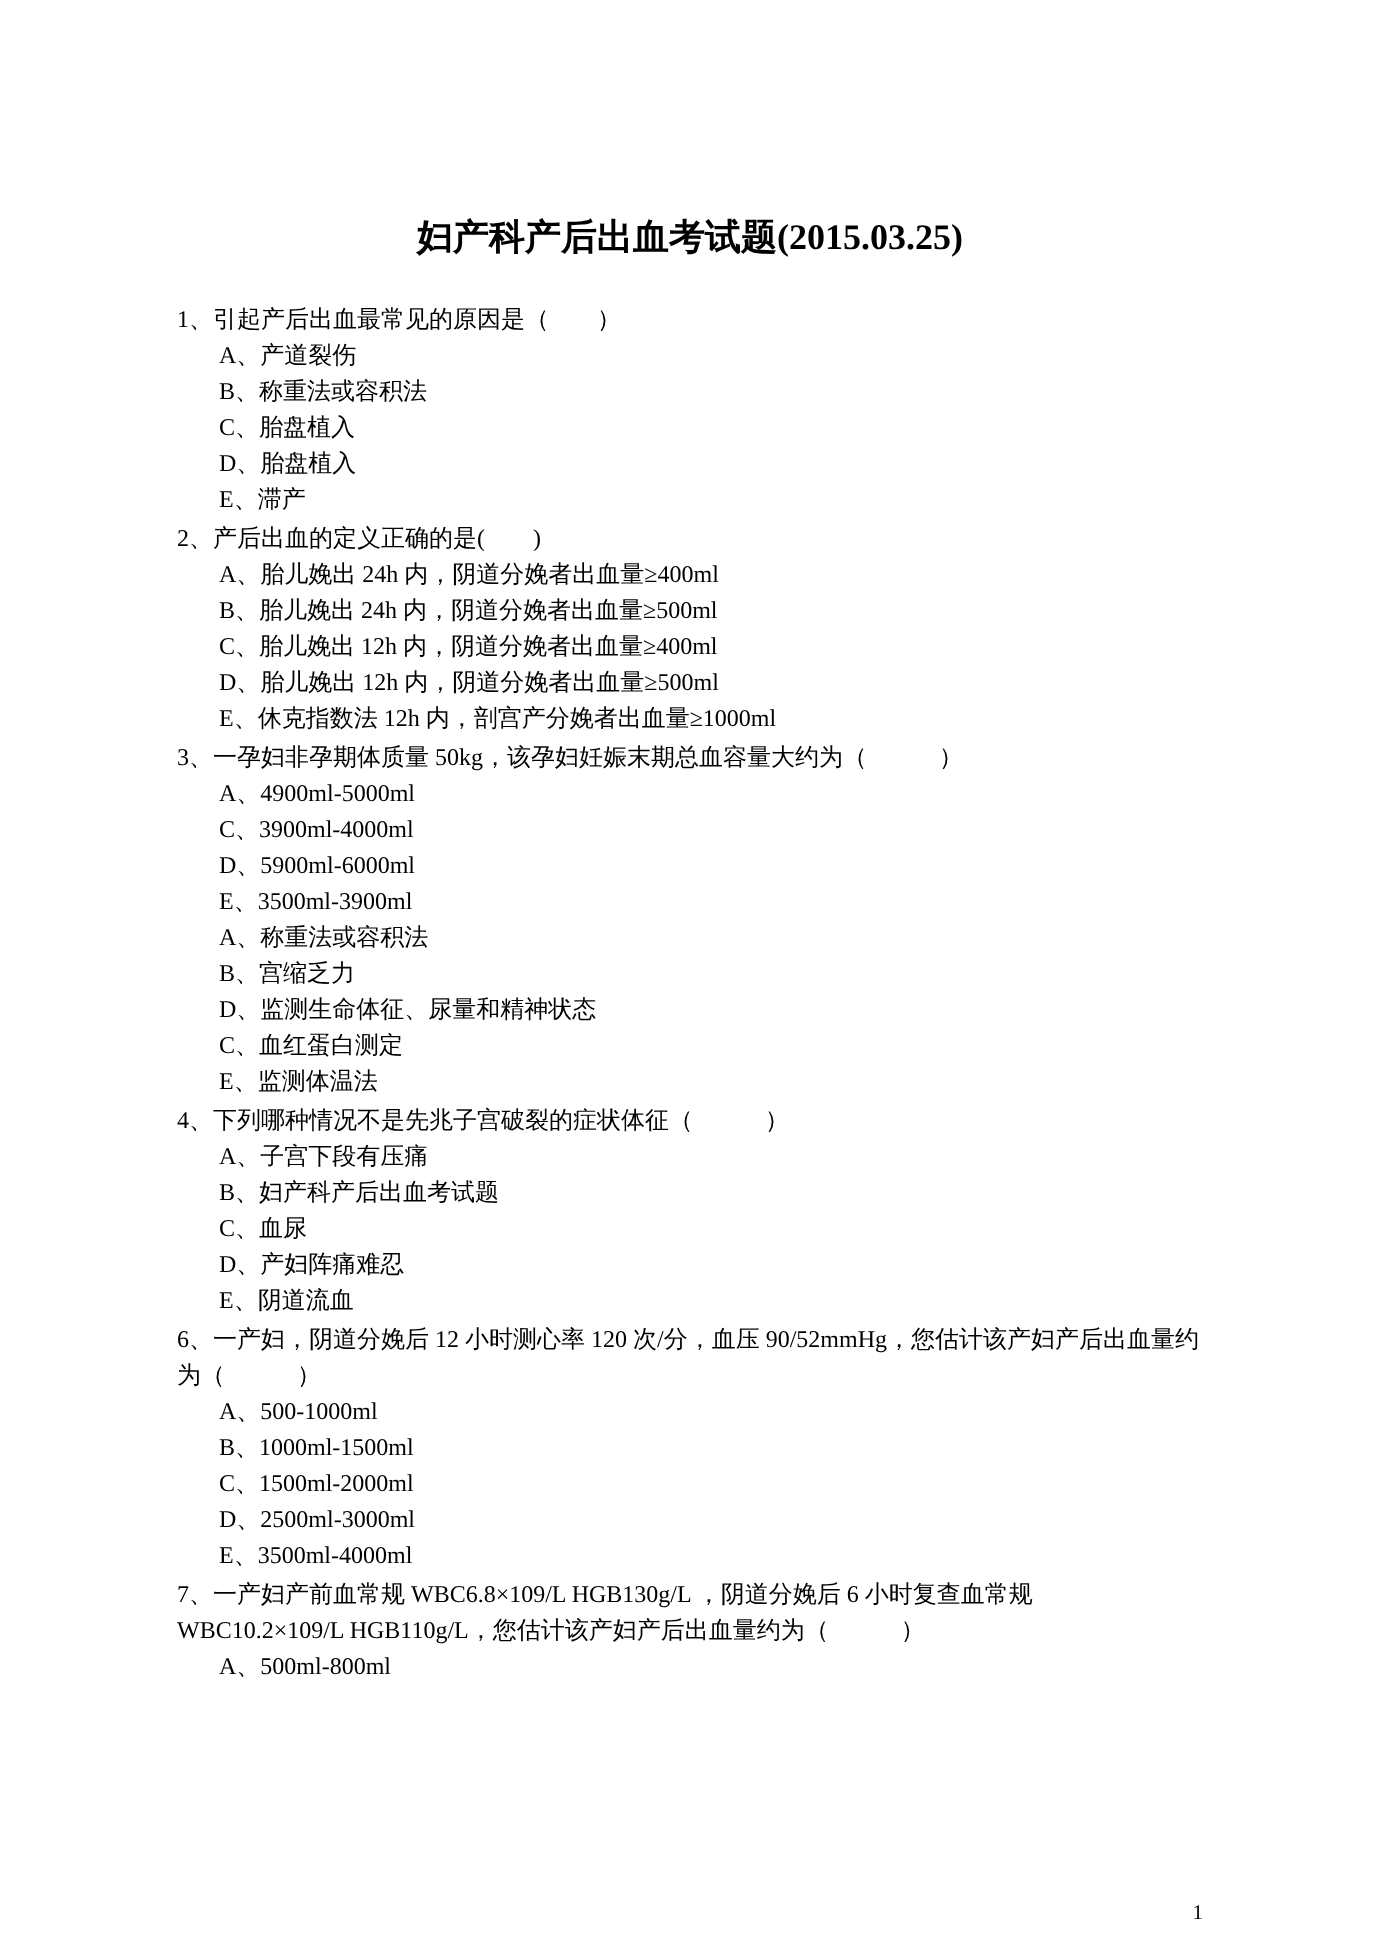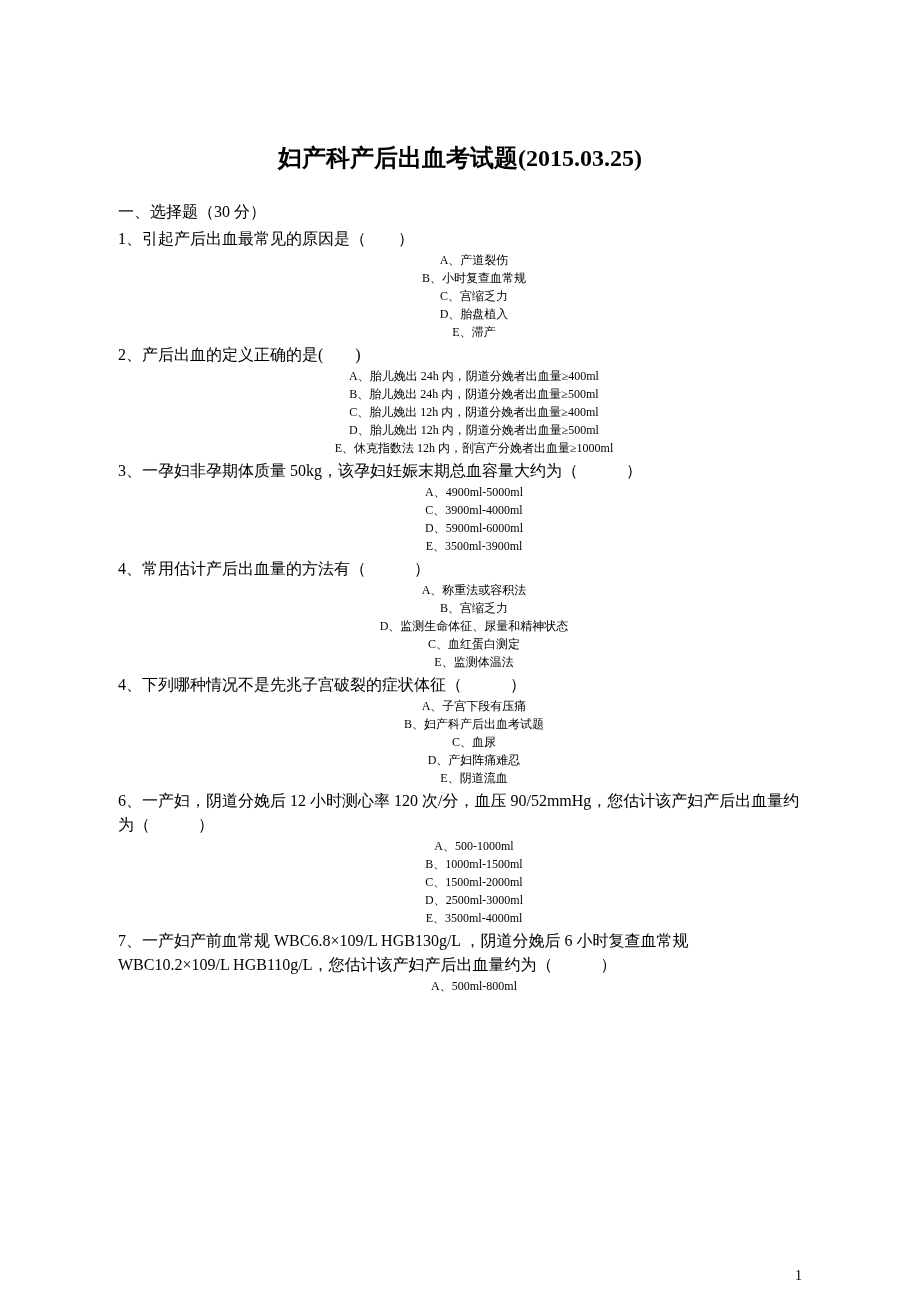--- a/index.html
+++ b/index.html
@@ -28,46 +28,44 @@
       margin-bottom: 4px;
     }
     .question {
       font-size: 16px;
       line-height: 1.5;
     }
     .question-stem {
       margin-top: 2px;
     }
     .option {
-      font-size: 12px;
+      font-size: 16px;
       padding-left: 28px;
       line-height: 1.5;
-      text-align: center;
     }
     .page-number {
       position: absolute;
       bottom: 50px;
       right: 118px;
       font-size: 14px;
       font-family: serif;
     }
   </style>
 </head>
 <body>
 
 <div class="page">
   <div class="title">妇产科产后出血考试题(2015.03.25)</div>
 
-  <div class="section-header">一、选择题（30 分）</div>
 
   <div class="question">
     <div class="question-stem">1、引起产后出血最常见的原因是（　　）</div>
     <div class="option">A、产道裂伤</div>
-    <div class="option">B、小时复查血常规</div>
-    <div class="option">C、宫缩乏力</div>
+    <div class="option">B、称重法或容积法</div>
+    <div class="option">C、胎盘植入</div>
     <div class="option">D、胎盘植入</div>
     <div class="option">E、滞产</div>
   </div>
 
   <div class="question">
     <div class="question-stem">2、产后出血的定义正确的是(　　)</div>
     <div class="option">A、胎儿娩出 24h 内，阴道分娩者出血量≥400ml</div>
     <div class="option">B、胎儿娩出 24h 内，阴道分娩者出血量≥500ml</div>
     <div class="option">C、胎儿娩出 12h 内，阴道分娩者出血量≥400ml</div>
     <div class="option">D、胎儿娩出 12h 内，阴道分娩者出血量≥500ml</div>
@@ -76,21 +74,20 @@
 
   <div class="question">
     <div class="question-stem">3、一孕妇非孕期体质量 50kg，该孕妇妊娠末期总血容量大约为（　　　）</div>
     <div class="option">A、4900ml-5000ml</div>
     <div class="option">C、3900ml-4000ml</div>
     <div class="option">D、5900ml-6000ml</div>
     <div class="option">E、3500ml-3900ml</div>
   </div>
 
   <div class="question">
-    <div class="question-stem">4、常用估计产后出血量的方法有（　　　）</div>
     <div class="option">A、称重法或容积法</div>
     <div class="option">B、宫缩乏力</div>
     <div class="option">D、监测生命体征、尿量和精神状态</div>
     <div class="option">C、血红蛋白测定</div>
     <div class="option">E、监测体温法</div>
   </div>
 
   <div class="question">
     <div class="question-stem">4、下列哪种情况不是先兆子宫破裂的症状体征（　　　）</div>
     <div class="option">A、子宫下段有压痛</div>

